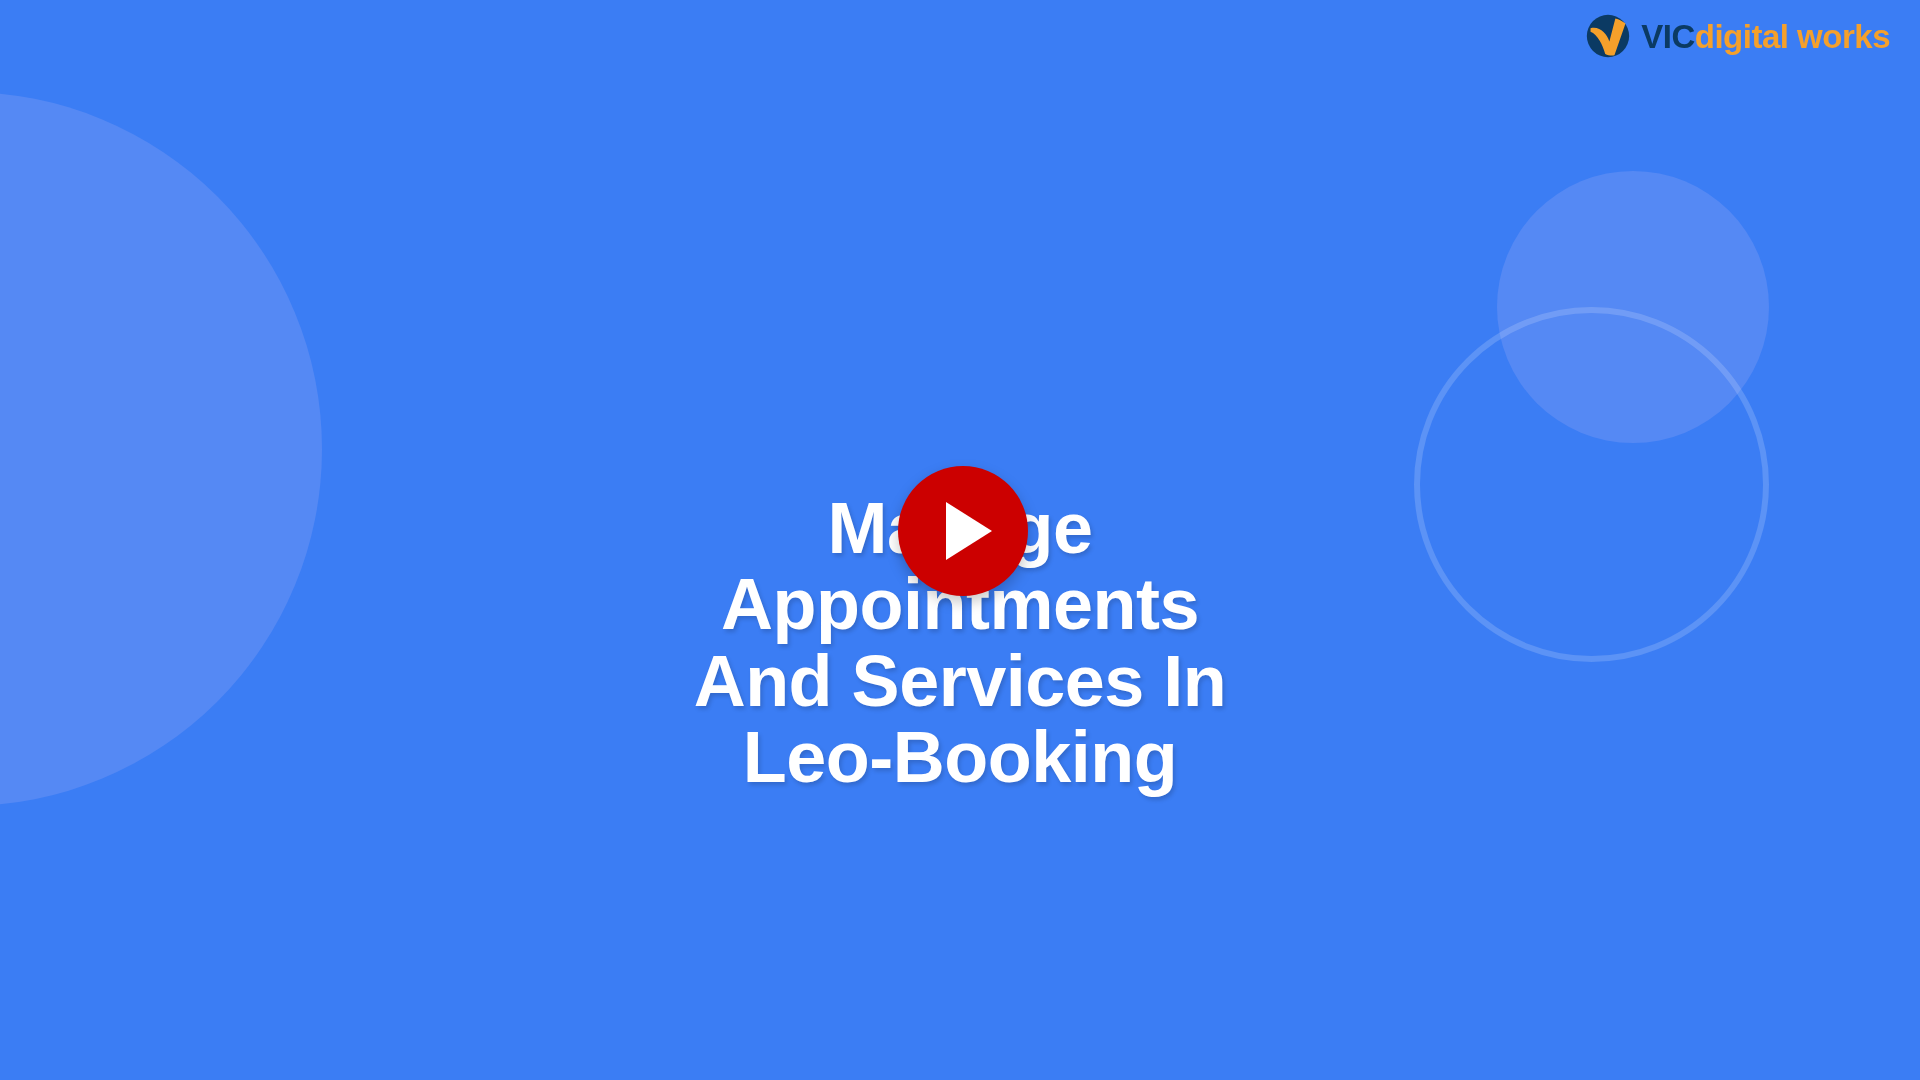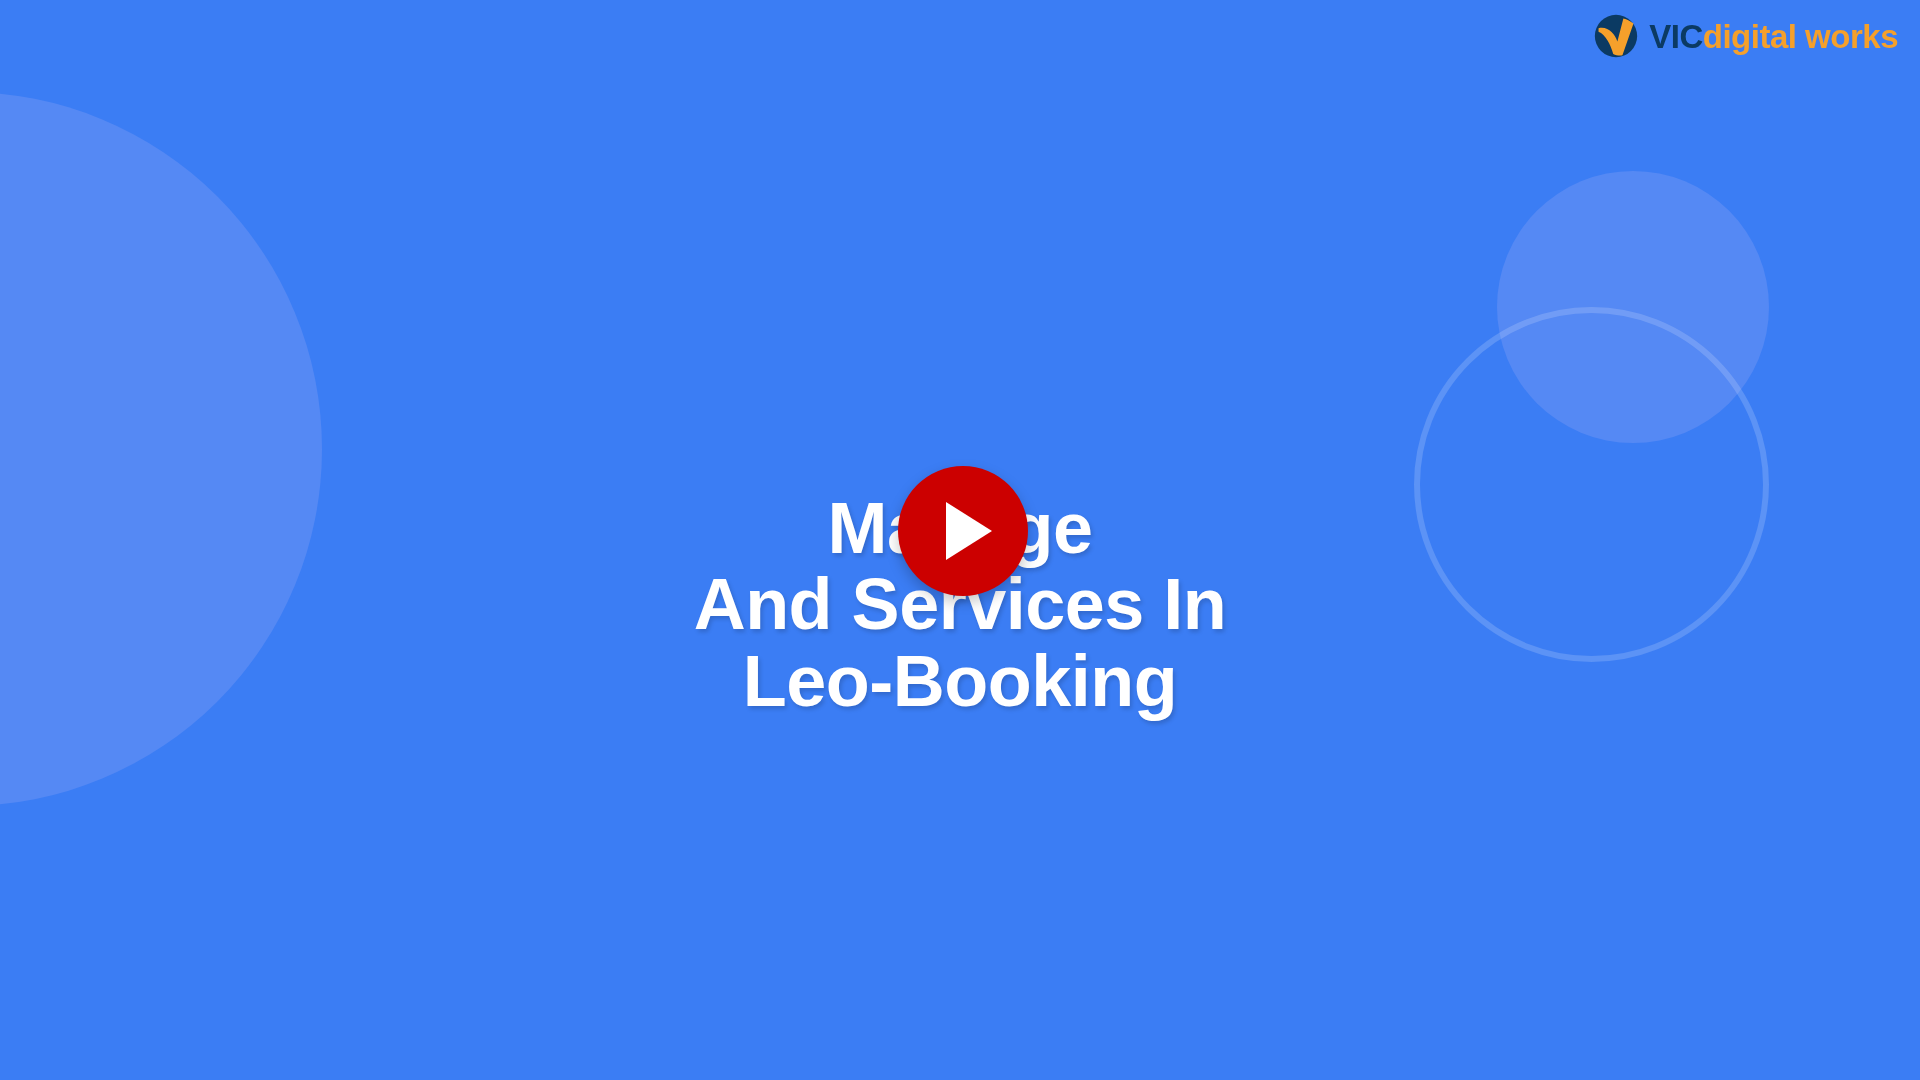--- a/index.html
+++ b/index.html
@@ -38,21 +38,21 @@
     left:1414px; top:307px;
     width:355px; height:355px;
     border-radius:50%;
     border:6px solid rgba(255,255,255,0.17);
     background:transparent;
   }
 
   
   .logo {
     position:absolute;
-    top:13px; right:22px;
+    top:13px; right:30px;
     display:flex;
     align-items:center;
     gap:10px;
     z-index:6;
   }
   .logo-mark { width:46px; height:46px; display:block; flex:0 0 auto; }
   .logo-word {
     font-size:33px;
     font-weight:700;
     letter-spacing:-0.5px;
@@ -116,20 +116,21 @@
       <circle cx="50" cy="50" r="46" fill="#0b3a63"></circle>
       <path d="M12 33 C32 28 47 44 53 62 L66 12 C74 14 82 18 88 23 L64 92 C57 93 50 92 44 89 C38 68 27 47 12 41 Z" fill="#f5a02b"></path>
     </svg>
     <div class="logo-word">
       <span class="vic">VIC</span><span class="rest">digital works</span>
     </div>
   </div>
 
   <div class="headline">
     <div>Manage</div>
+    <div>Appointments</div>
     <div>And Services In</div>
     <div>Leo-Booking</div>
   </div>
 
   <div class="play-button" role="button" tabindex="0" aria-label="Play">
     <div class="play-triangle"></div>
   </div>
 
 </div>
 

